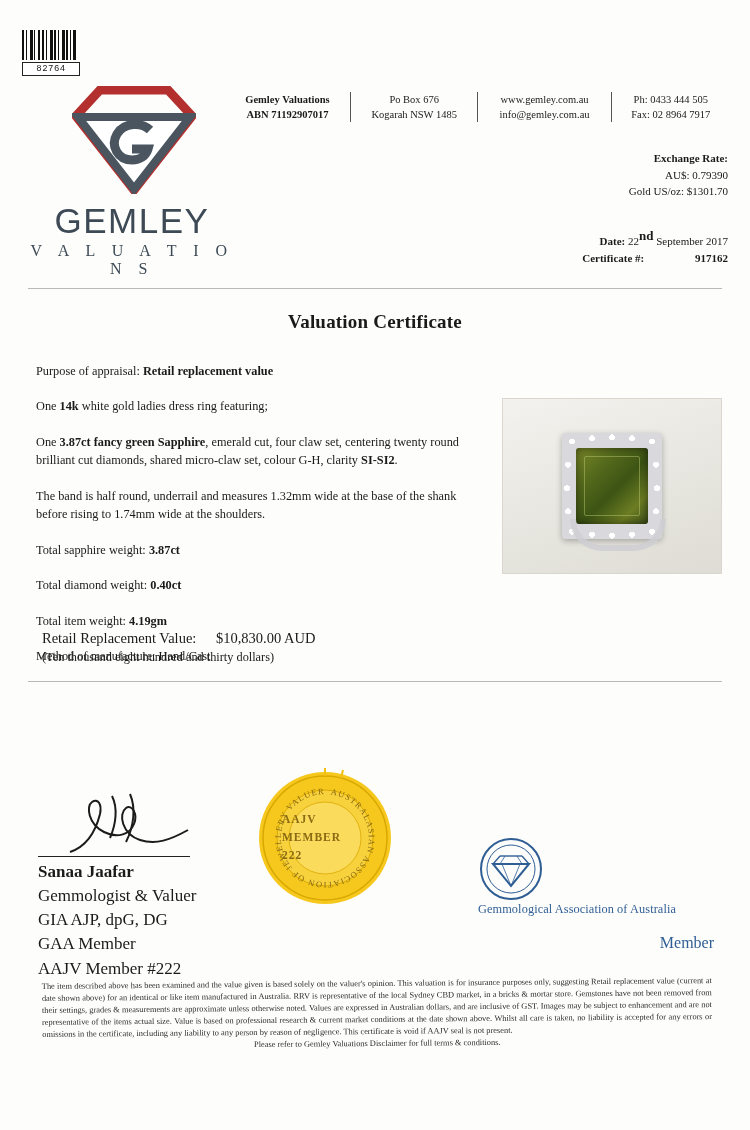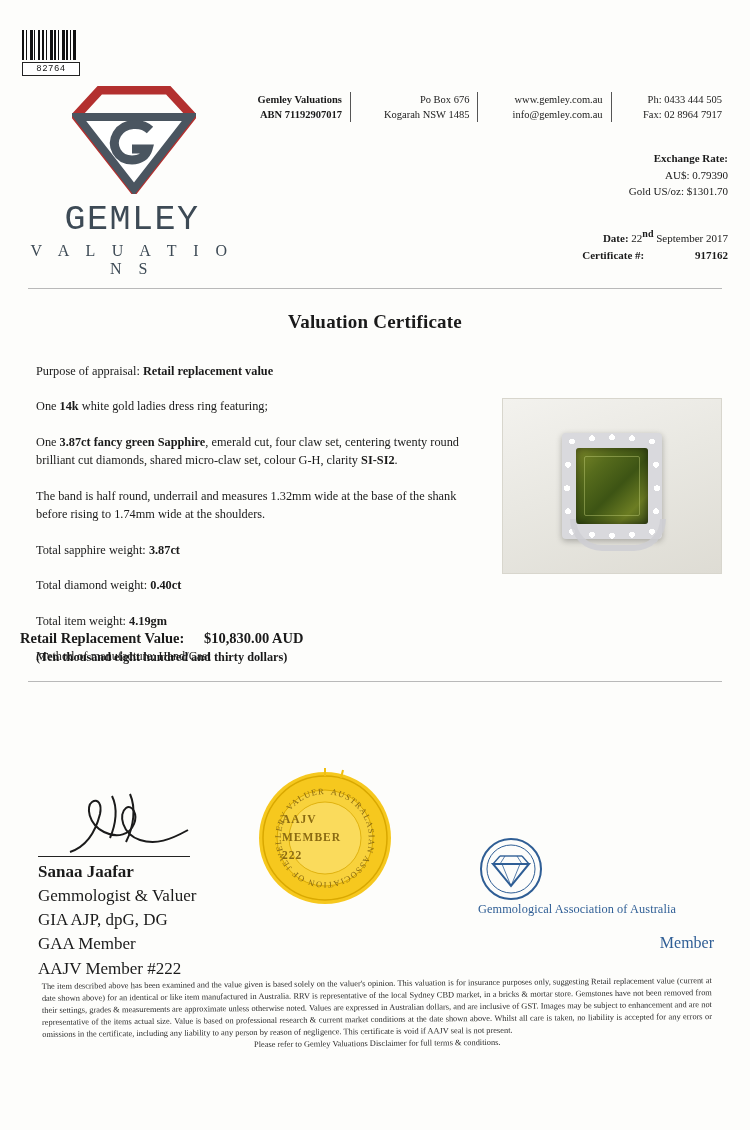--- a/index.html
+++ b/index.html
@@ -70,21 +70,21 @@
     font-size: 10.5px;
     line-height: 1.45;
   }
   .contact table {
     border-collapse: collapse;
     width: 100%;
   }
   .contact td {
     padding: 0 8px;
     vertical-align: top;
-    text-align: right;
+    text-align: center;
     white-space: nowrap;
   }
   .contact td + td { border-left: 1px solid #555; }
   .contact .b { font-weight: bold; }
 
   
   .logo-mark {
     position: absolute;
     left: 72px;
     top: 86px;
@@ -92,21 +92,21 @@
     height: 108px;
   }
   .logo-text {
     position: absolute;
     left: 22px;
     top: 203px;
     width: 220px;
     text-align: center;
   }
   .logo-gemley {
-    font-family: Liberation Mono, monospace;
+    font-family: Liberation Sans, sans-serif;
     font-size: 35px;
     letter-spacing: 1.5px;
     color: #3d4a55;
     font-weight: normal;
     line-height: 1;
   }
   .logo-val {
     font-family: "Liberation Serif", serif;
     font-size: 16px;
     letter-spacing: 6.5px;
@@ -129,21 +129,21 @@
     position: absolute;
     right: 22px;
     top: 226px;
     text-align: right;
     font-size: 11px;
     line-height: 1.55;
     font-weight: bold;
   }
   .datebox .lbl { font-weight: bold; padding-left: 48px; }
   .datebox .val { font-weight: normal; }
-  .datebox sup { font-size: 10px; }
+  .datebox sup { font-size: 13px; }
 
   .rule {
     position: absolute;
     left: 28px;
     width: 694px;
     border-top: 1px solid #b9b9b9;
   }
   .rule-top { top: 288px; }
   .rule-bottom { top: 681px; }
 
@@ -239,26 +239,25 @@
     width: 84px; height: 26px;
     border: 6px solid #cfcfd4;
     border-top: none;
     border-radius: 0 0 40px 40px;
     opacity: 0.85;
   }
 
   
   .value-block {
     position: absolute;
-    left: 20px;
+    left: 42px;
     top: 628px;
     font-size: 14.5px;
-    font-weight: bold;
+    font-weight: normal;
     line-height: 1.45;
-    text-align: center;
   }
   .value-block .amount { margin-left: 16px; }
   .value-words { font-size: 12.3px; }
 
   
   .sig-ink {
     position: absolute;
     left: 60px;
     top: 790px;
     width: 140px;

